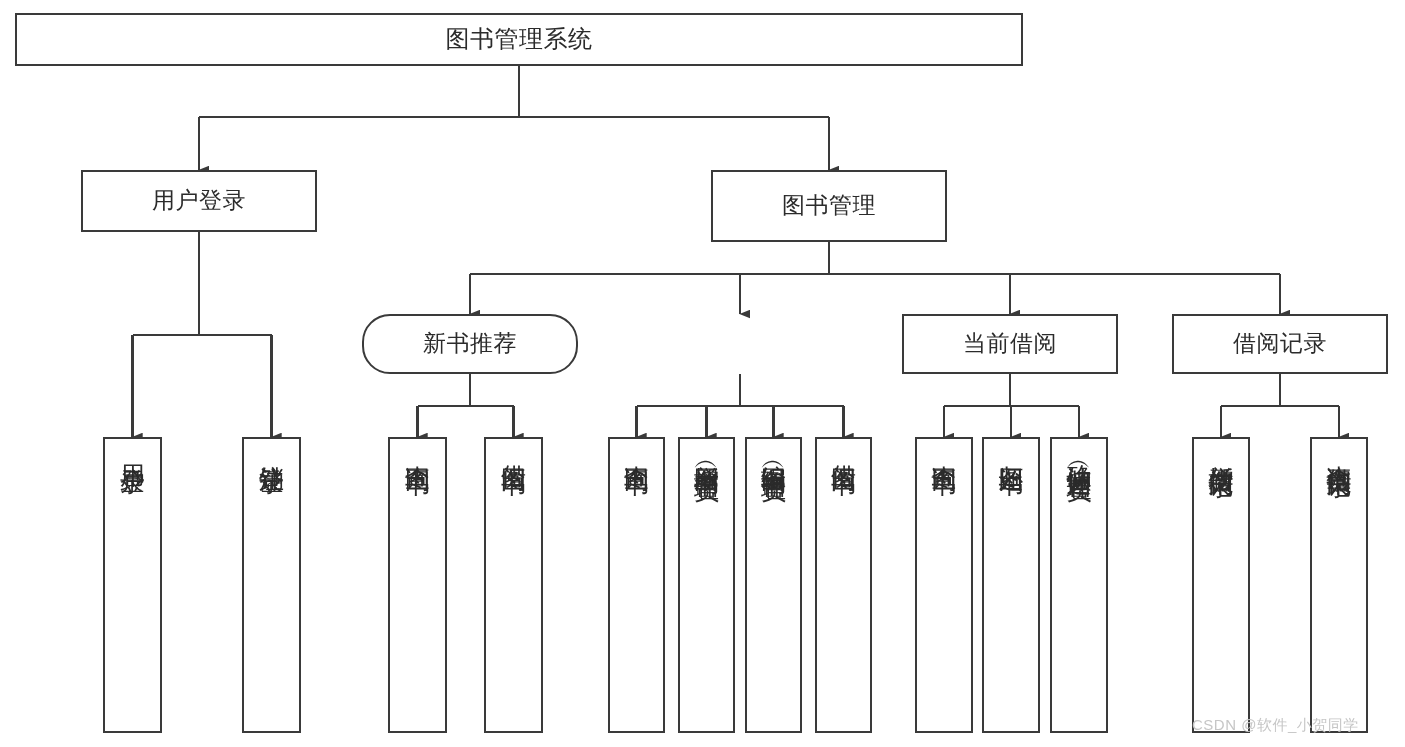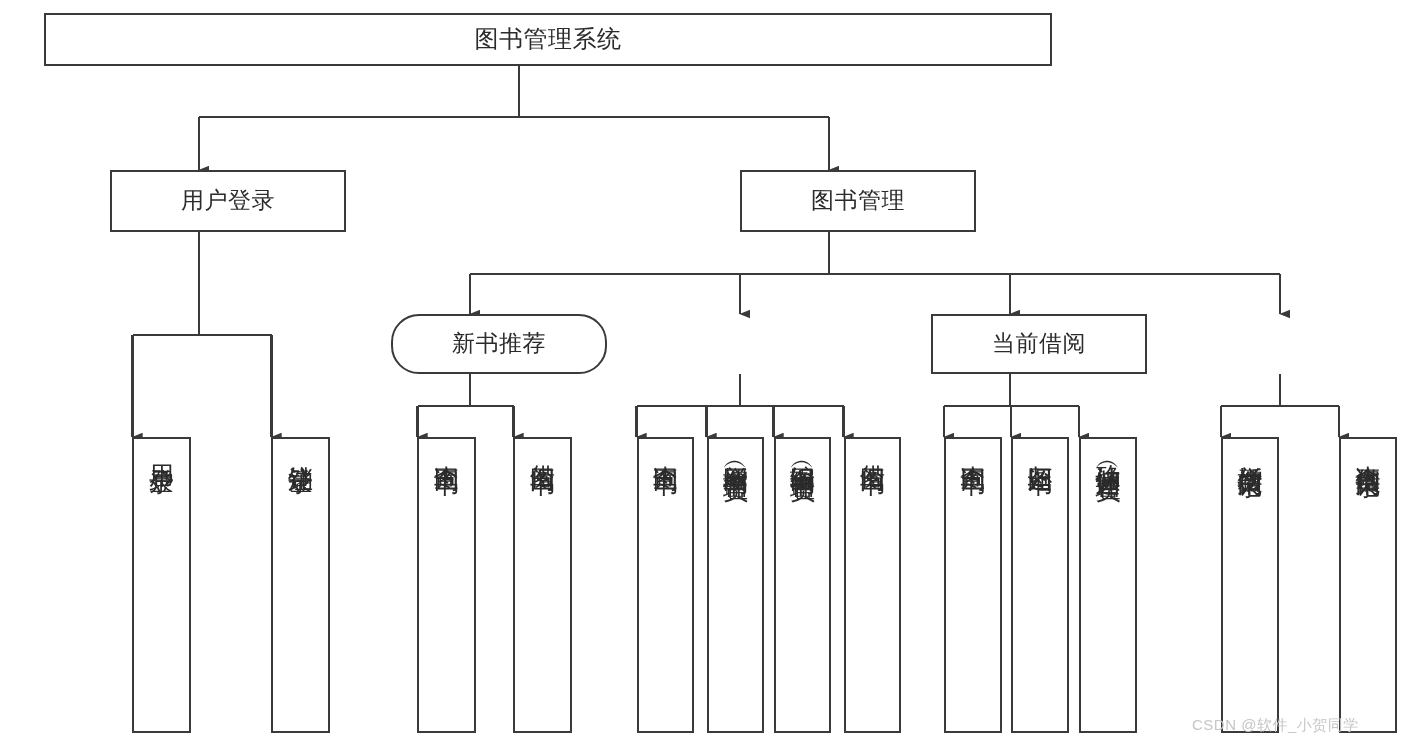--- a/index.html
+++ b/index.html
@@ -28,21 +28,20 @@
   .node {
     position: absolute;
     box-sizing: border-box;
     background: #ffffff;
     border: 2.5px solid #3a3a3a;
     display: flex;
     align-items: center;
     justify-content: center;
     color: #2b2b2b;
     z-index: 3;
-    margin-left: 29px;
   }
   .node-label {
     display: block;
     text-align: center;
     line-height: 1.18;
     letter-spacing: 0.5px;
     color: #2b2b2b;
     white-space: nowrap;
   }
   
@@ -124,29 +123,32 @@
       </g>
   </svg>
 
   <div class="node root horiz" id="node-root" style="left: 15px; top: 13px; width: 1008px; height: 53px;">
     <span class="node-label">图书管理系统</span>
   </div>
 
   <div class="node horiz" id="node-l2-0" style="left: 81px; top: 170px; width: 236px; height: 62px;">
     <span class="node-label">用户登录</span>
   </div>
-  <div class="node horiz" id="node-l2-1" style="left: 711px; top: 170px; width: 236px; height: 62px;">
+  <div class="node horiz" id="node-l2-1" style="left: 711px; top: 170px; width: 236px; height: 72px;">
     <span class="node-label">图书管理</span>
   </div>
 
   <div class="node horiz" id="node-l3-0" style="left: 362px; top: 314px; width: 216px; height: 60px; border-radius: 28px;">
     <span class="node-label">新书推荐</span>
   </div>
   <div class="node horiz" id="node-l3-2" style="left: 902px; top: 314px; width: 216px; height: 60px;">
     <span class="node-label">当前借阅</span>
+  </div>
+  <div class="node horiz" id="node-l3-3" style="left: 1172px; top: 314px; width: 216px; height: 60px;">
+    <span class="node-label">借阅记录</span>
   </div>
 
   <div class="node vert" id="node-leaf-0" style="left: 103px; top: 437px; width: 59px; height: 296px;">
     <span class="node-label">用户登录</span>
   </div>
   <div class="node vert" id="node-leaf-1" style="left: 242px; top: 437px; width: 59px; height: 296px;">
     <span class="node-label">注销登录</span>
   </div>
   <div class="node vert" id="node-leaf-2" style="left: 388px; top: 437px; width: 59px; height: 296px;">
     <span class="node-label">查询图书</span>

